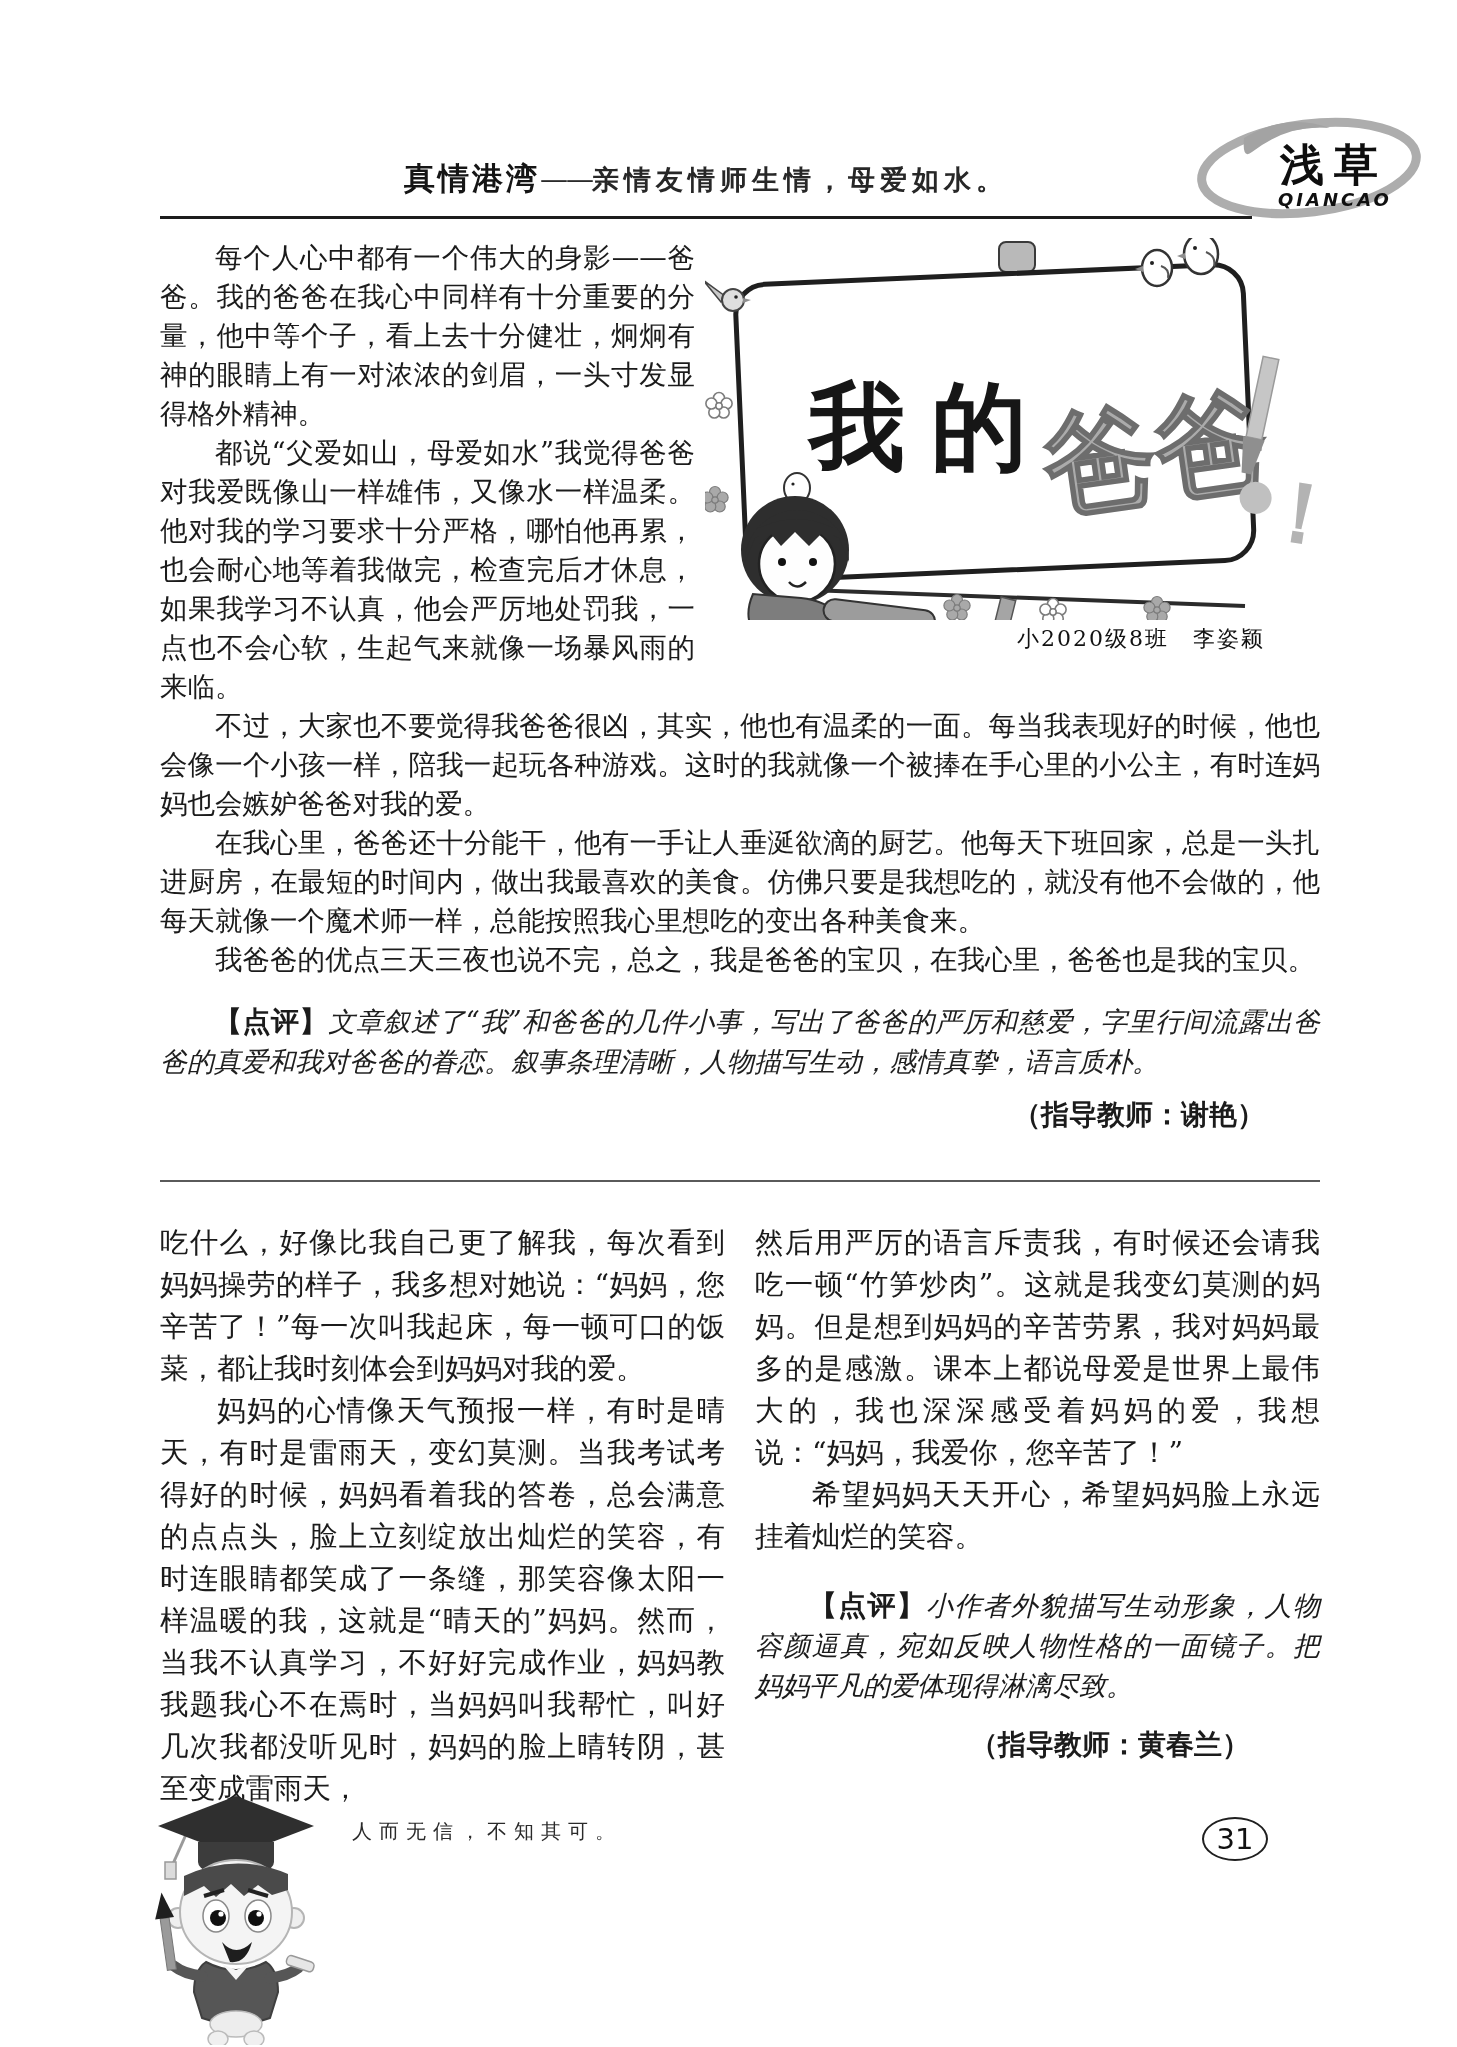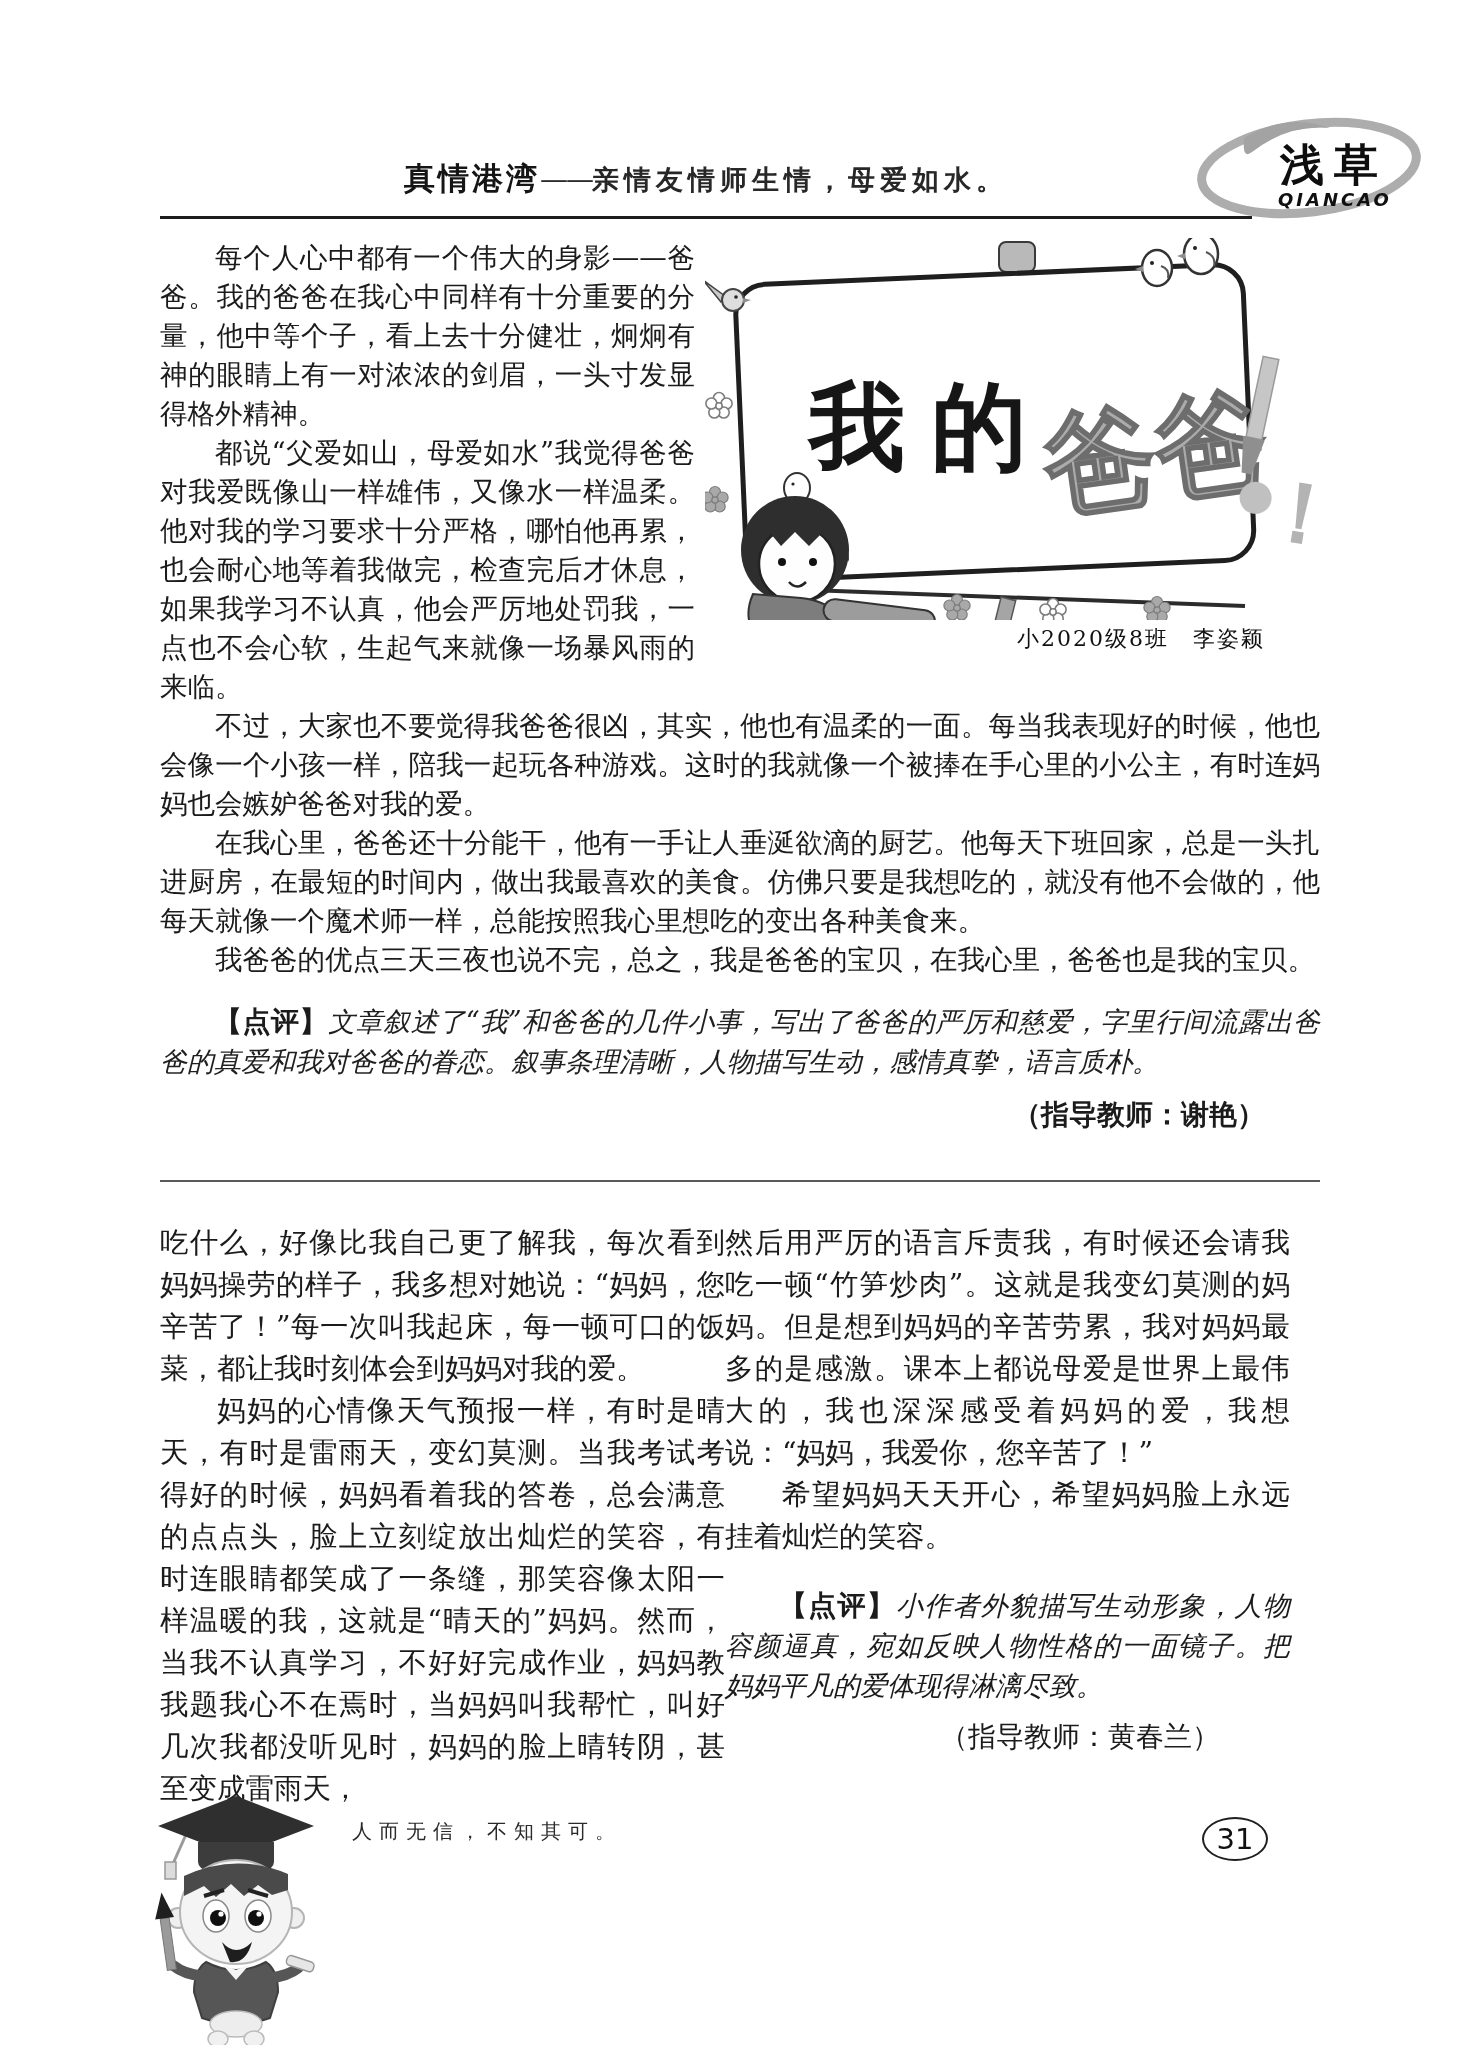--- a/index.html
+++ b/index.html
@@ -23,29 +23,29 @@
 
   .comment{margin-top:23px;text-indent:2em;font-size:27px;line-height:40px;text-align:justify;}
   .comment .lbl{font-family:"DejaVu Sans","Liberation Sans",sans-serif;font-weight:900;font-style:normal;font-size:28px;}
   .comment .body{font-style:italic;color:#1f1f1f;}
   .teacher{margin-top:14px;text-align:right;padding-right:55px;
            font-family:"DejaVu Sans","Liberation Sans",sans-serif;font-weight:900;font-size:28px;}
 
   .divider{margin-top:46px;width:100%;height:2px;background:#5a5a5a;}
 
   
-  .cols{margin-top:40px;display:flex;}
+  .cols{margin-top:40px;display:flex;gap:30px;}
   .col{width:565px;}
   .col p{margin:0;font-size:28.5px;line-height:42px;text-align:justify;}
   .col p.ind{text-indent:2em;}
   .comment2{margin-top:28px;text-indent:2em;font-size:27px;line-height:40px;text-align:justify;}
   .comment2 .lbl{font-family:"DejaVu Sans","Liberation Sans",sans-serif;font-weight:900;font-style:normal;font-size:28px;}
   .comment2 .body{font-style:italic;}
-  .teacher2{margin-top:12px;text-align:right;padding-right:70px;
-            font-family:"DejaVu Sans","Liberation Sans",sans-serif;font-weight:400;font-size:28px;}
+  .teacher2{margin-top:20px;text-align:right;padding-right:70px;
+            font-family:"DejaVu Sans","Liberation Sans",sans-serif;font-weight:700;font-size:28px;}
 
   
   .mascot{position:absolute;left:136px;top:1790px;}
   .quote{position:absolute;left:352px;top:1818px;font-size:20px;letter-spacing:7px;color:#2a2a2a;
          font-family:"DejaVu Serif","Liberation Serif",serif;}
   .pagebadge{position:absolute;left:1202px;top:1817px;width:62px;height:40px;border:2.5px solid #1f1f1f;
              border-radius:50%;text-align:center;line-height:40px;
              font-family:"DejaVu Sans","Liberation Sans",sans-serif;font-size:29px;color:#111;background:#fff;}
 
   

